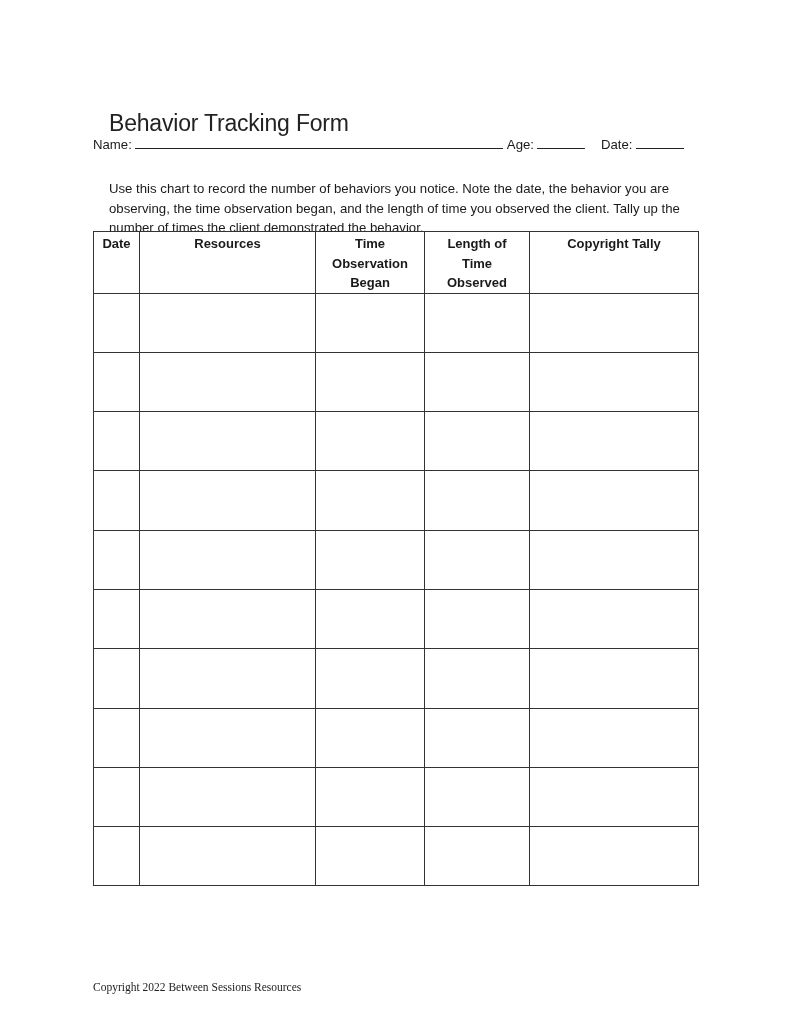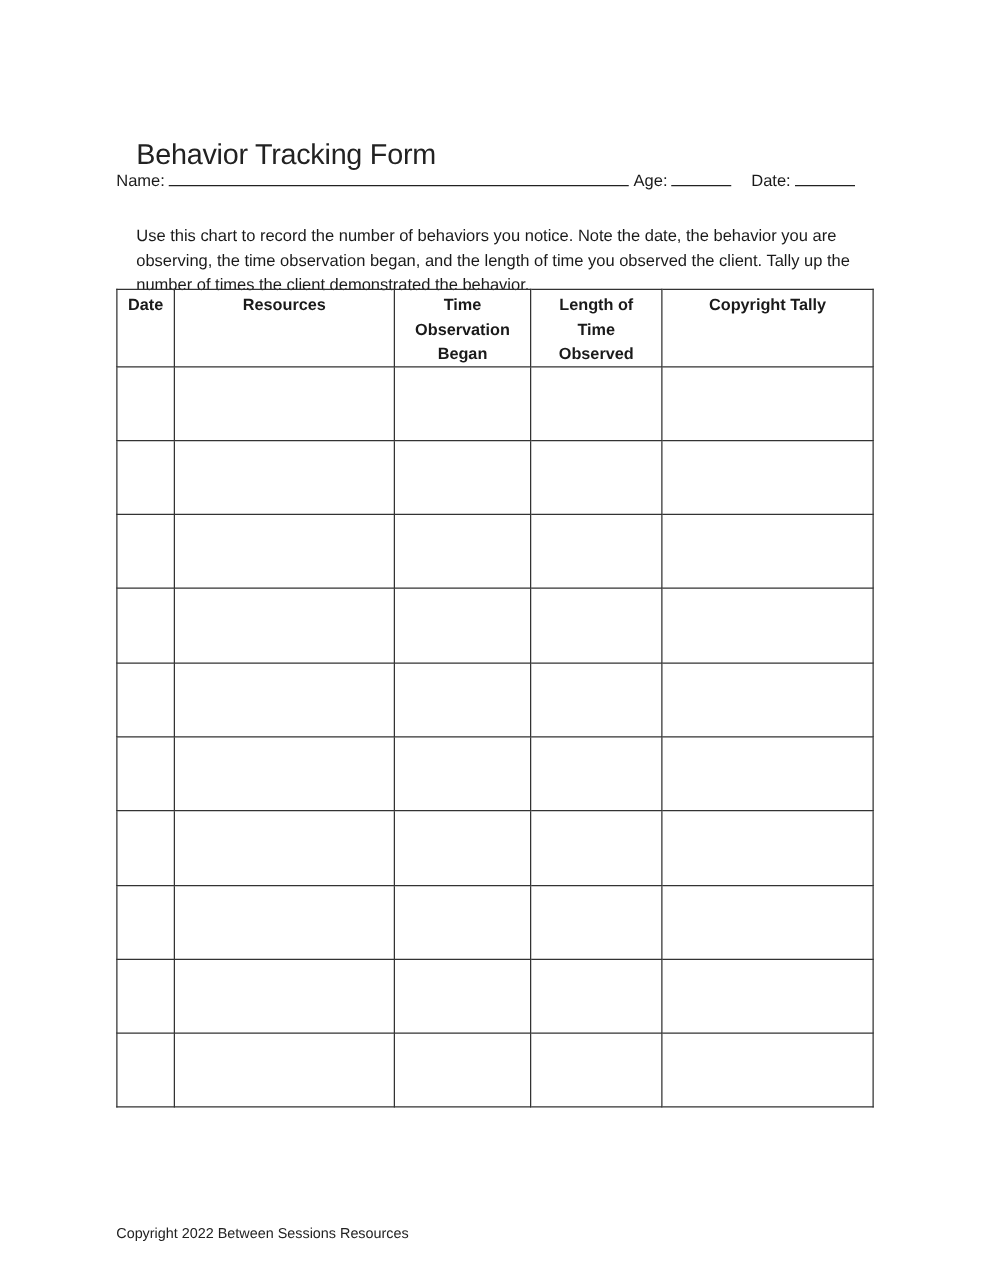--- a/index.html
+++ b/index.html
@@ -16,21 +16,21 @@
   .grade-line { width: 48px; }
   .instructions { position: absolute; left: 93px; top: 163px; width: 610px; font-size: 13.2px;
                   line-height: 19.5px; margin: 16px; }
   table.tracking { position: absolute; left: 93px; top: 231px; border-collapse: collapse;
                    width: 605px; table-layout: fixed; }
   table.tracking th, table.tracking td { border: 1px solid #333; padding: 0; }
   table.tracking th { height: 57px; vertical-align: top; font-size: 13px; font-weight: bold;
                       text-align: center; line-height: 19.5px; padding-top: 2px; }
   table.tracking td { height: 58.3px; }
   .hdr-text { white-space: pre-line; }
-  .footer { position: absolute; left: 93px; top: 981px; font-size: 11.5px; color: #222; }
+  .footer { position: absolute; left: 93px; top: 981px; font-size: 11.5px; color: #222; font-family: Liberation Serif, serif; }
 </style>
 </head>
 <body>
 
 <h1 class="page-title">Behavior Tracking Form</h1>
 
 <div class="info-line">
   <span class="lbl">Name:</span>
   <span class="line name-line"></span>
   <span class="lbl">Age:</span>

